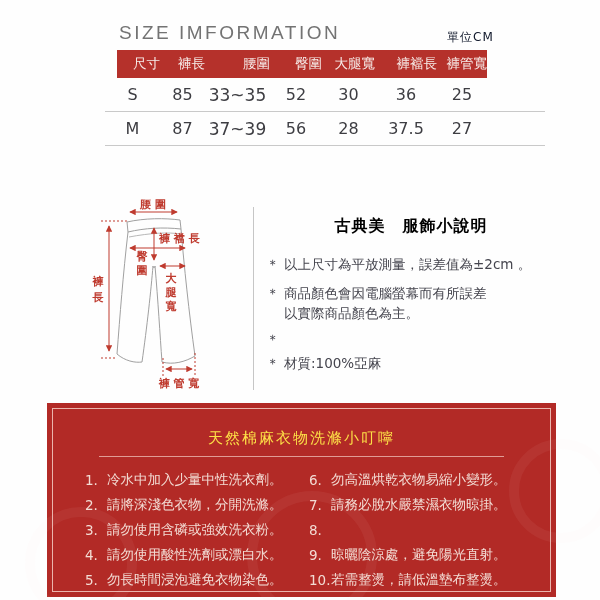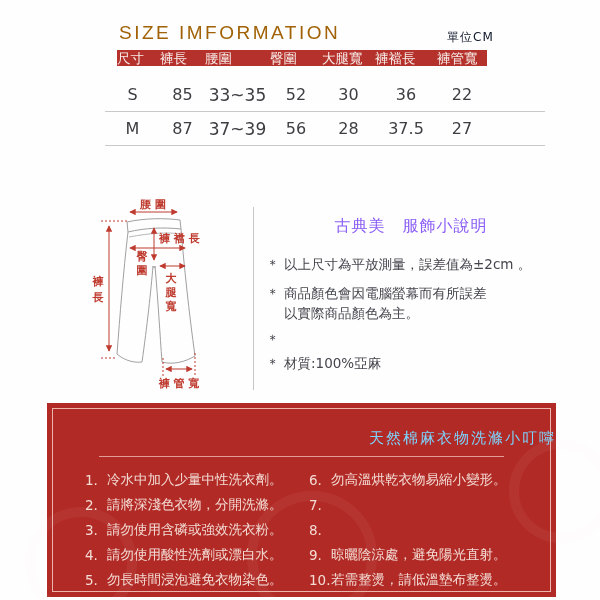--- a/index.html
+++ b/index.html
@@ -6,56 +6,56 @@
   body{
     width:600px;height:600px;
     font-family:"DejaVu Sans","Liberation Sans",sans-serif;
     background:#ffffff;
   }
   .page{position:relative;width:600px;height:600px;background:#fefefe;overflow:hidden;}
 
   
   .size-title{
     position:absolute;left:119px;top:22px;
-    font-size:19px;letter-spacing:2.5px;color:#a16207;
+    font-size:19px;letter-spacing:2.5px;color:#737373;
     font-family:"Liberation Sans",sans-serif;
   }
   .unit{position:absolute;left:447px;top:29px;font-size:12px;color:#0f172a;letter-spacing:1px;}
   .thead{
-    position:absolute;left:117px;top:50px;width:370px;height:16px;
+    position:absolute;left:117px;top:50px;width:370px;height:28px;
     background:#b5312b;display:grid;
     grid-template-columns:43px 45px 65px 52px 53px 62px 50px;
-    align-items:center;text-align:left;
+    align-items:center;text-align:right;
     color:#f7ece9;font-size:13.5px;
   }
   .trows{position:absolute;left:105px;top:78px;width:440px;}
   .trow{
     display:grid;grid-template-columns:55px 45px 65px 52px 53px 62px 50px 1fr;
     height:33px;align-items:center;text-align:center;
     border-bottom:1px solid #c9c9c9;color:#3d3d42;font-size:16px;
   }
   .trow .cell:nth-child(3){font-size:17px;}
 
   
   .pants-svg{position:absolute;left:85px;top:195px;}
   .divider{position:absolute;left:253px;top:207px;width:1px;height:183px;background:#c6c6c6;}
   .notes-title{
     position:absolute;left:266px;top:216px;width:290px;text-align:center;
-    color:#8b5cf6;font-size:16px;font-weight:normal;letter-spacing:1px;
+    color:#000000;font-size:16px;font-weight:bold;letter-spacing:1px;
   }
   .note-item{position:absolute;left:266px;display:flex;color:#45454e;font-size:13.5px;line-height:20px;}
   .note-item .b{width:18px;flex:none;}
   .n1{top:254px;} .n2{top:283px;} .n3{top:329px;} .n4{top:353px;}
 
   
   .care-box{position:absolute;left:47px;top:403px;width:509px;height:194px;background:#b22a26;}
   .care-inner{position:absolute;left:5px;top:5px;right:5px;bottom:5px;border:1px solid rgba(244,205,196,0.85);}
   .care-title{
-    position:absolute;top:26px;left:0;width:100%;text-align:right;
-    color:#7dd3fc;font-size:15px;letter-spacing:2px;
+    position:absolute;top:26px;left:0;width:100%;text-align:center;
+    color:#fde047;font-size:15px;letter-spacing:2px;
   }
   .care-line{position:absolute;top:53px;left:52px;width:405px;height:1px;background:rgba(244,205,196,0.7);}
   .care-col{position:absolute;top:64px;color:#f3dcd4;font-size:13.5px;}
   .care-col.left{left:38px;width:222px;}
   .care-col.right{left:262px;width:240px;}
   .care-item{display:flex;height:25px;align-items:center;white-space:nowrap;}
   .care-item .n{width:22px;flex:none;}
   .wm{position:absolute;border-radius:50%;border:10px solid rgba(255,228,218,0.06);pointer-events:none;}
   .wm1{left:200px;top:88px;width:110px;height:110px;}
   .wm2{left:462px;top:36px;width:84px;height:84px;}
@@ -80,21 +80,21 @@
   </div>
 
   <div class="trows">
     <div class="trow">
       <span class="cell">S</span>
       <span class="cell">85</span>
       <span class="cell">33~35</span>
       <span class="cell">52</span>
       <span class="cell">30</span>
       <span class="cell">36</span>
-      <span class="cell">22</span>
+      <span class="cell">25</span>
       <span></span>
     </div>
     <div class="trow">
       <span class="cell">M</span>
       <span class="cell">87</span>
       <span class="cell">37~39</span>
       <span class="cell">56</span>
       <span class="cell">28</span>
       <span class="cell">37.5</span>
       <span class="cell">27</span>
@@ -201,20 +201,21 @@
       </div>
     </div>
 
     <div class="care-col right">
       <div class="care-item">
         <span class="n">6.</span>
         <span>勿高溫烘乾衣物易縮小變形。</span>
       </div>
       <div class="care-item">
         <span class="n">7.</span>
+        <span>請務必脫水嚴禁濕衣物晾掛。</span>
       </div>
       <div class="care-item">
         <span class="n">8.</span>
       </div>
       <div class="care-item">
         <span class="n">9.</span>
         <span>晾曬陰涼處，避免陽光直射。</span>
       </div>
       <div class="care-item">
         <span class="n">10.</span>

